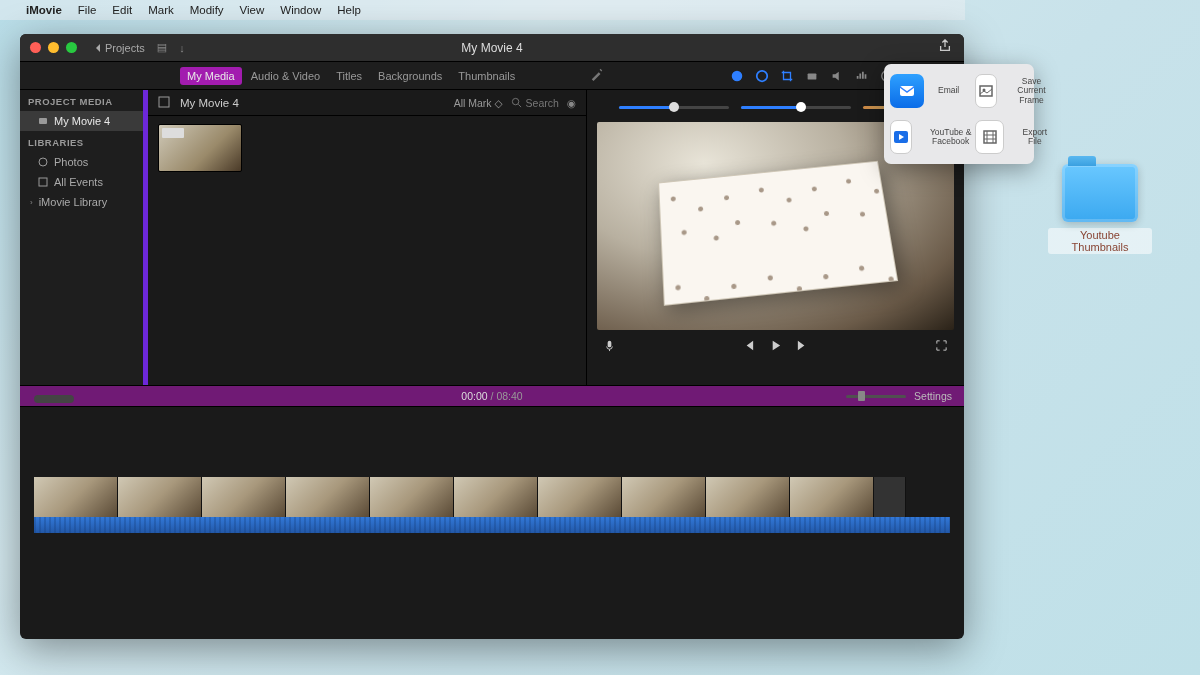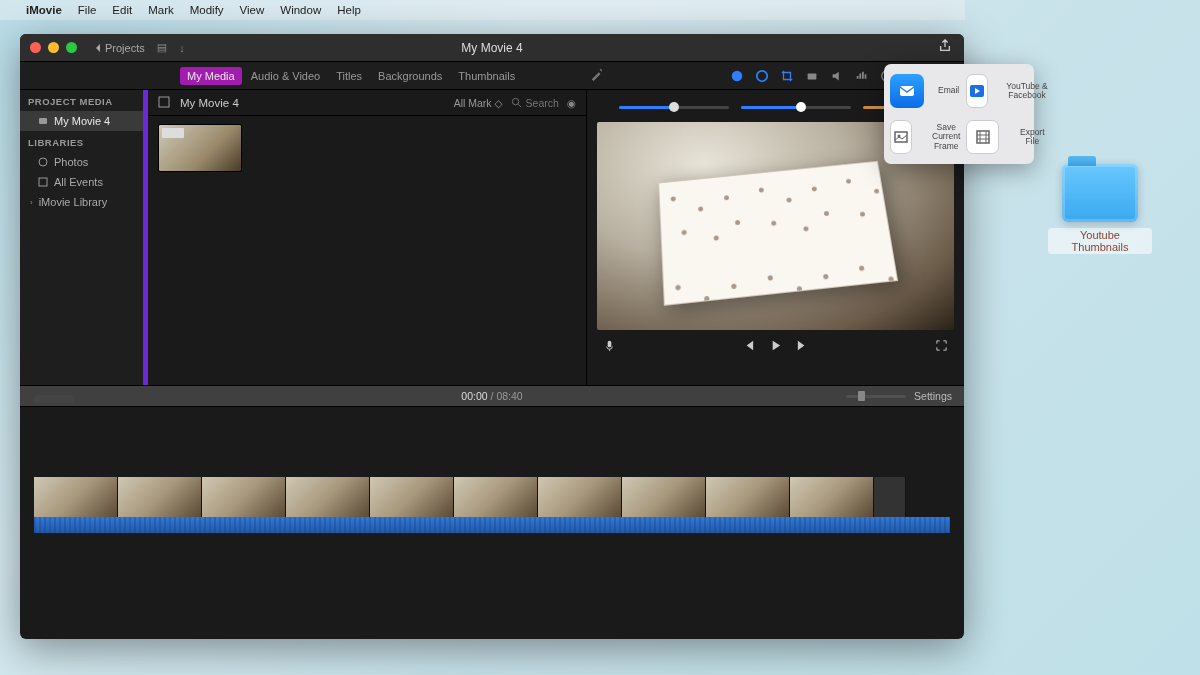--- a/index.html
+++ b/index.html
@@ -67,21 +67,21 @@
     .slider-track .fill { position: absolute; height: 100%; background: #2e7fff; border-radius: 2px; left: 0; }
     .slider-thumb { position: absolute; width: 10px; height: 10px; background: #ddd; border-radius: 50%; top: -3.5px; transform: translateX(-50%); }
     .preview { margin: 2px 10px; height: 208px; background: radial-gradient(ellipse at 30% 20%,#e8e4d8 0%,#b8b0a0 40%,#6a5a48 80%,#2a2218 100%); border-radius: 2px; position: relative; overflow: hidden; }
     .gift-box { position: absolute; left: 18%; top: 22%; width: 64%; height: 60%; background: #faf6f0; transform: perspective(400px) rotateX(12deg) rotateZ(-6deg); border: 1px solid #d0c8b8; box-shadow: 4px 6px 20px rgba(0,0,0,0.4); }
     .snowflakes { position: absolute; inset: 0; background-image: radial-gradient(circle at 15% 20%,#a89888 2px,transparent 3px),radial-gradient(circle at 45% 35%,#a89888 2px,transparent 3px),radial-gradient(circle at 75% 25%,#a89888 2px,transparent 3px),radial-gradient(circle at 25% 60%,#a89888 2px,transparent 3px),radial-gradient(circle at 60% 70%,#a89888 2px,transparent 3px),radial-gradient(circle at 85% 55%,#a89888 2px,transparent 3px); background-size: 90px 90px; }
     .play-controls { height: 30px; display: flex; align-items: center; justify-content: center; gap: 14px; }
     .pc-icon svg { width: 13px; height: 13px; fill: #ccc; }
     .pc-left { position: absolute; left: 16px; } .pc-right { position: absolute; right: 16px; }
     .play-controls { position: relative; }
 
-    .time-row { height: 22px; background: #404040; display: flex; align-items: center; font-size: 10.5px; color: #999; padding: 0 12px; border-top: 1px solid #000; border-bottom: 1px solid #000; }
+    .time-row { height: 22px; background: #701a75; display: flex; align-items: center; font-size: 10.5px; color: #999; padding: 0 12px; border-top: 1px solid #000; border-bottom: 1px solid #000; }
     .time-center { position: absolute; left: 50%; transform: translateX(-50%); }
     .time-center .cur { color: #ddd; }
     .tr-right { margin-left: auto; display: flex; align-items: center; gap: 8px; }
     .zoom-slider { width: 60px; height: 3px; background: #505050; border-radius: 2px; position: relative; }
     .zoom-slider .zthumb { position: absolute; width: 7px; height: 10px; background: #888; border-radius: 1px; top: -3.5px; left: 20%; }
 
     .timeline { flex: 1; background: #1a1a1a; position: relative; }
     .track { position: absolute; top: 70px; left: 14px; right: 14px; height: 56px; display: flex; }
     .tclip { flex: 0 0 84px; height: 40px; background: linear-gradient(135deg,#d0c8b4 0%,#a8987c 50%,#5a4a36 100%); border-right: 1px solid #111; position: relative; }
     .tclip.last { flex: 0 0 32px; background: #333; }
@@ -347,39 +347,39 @@
   <div class="share-item">
     <div class="share-icon mail">
         <svg viewBox="0 0 20 20">
           <rect x="3" y="5" width="14" height="10" rx="2" fill="#fff"></rect>
           <path d="M3 6l7 5 7-5" stroke="#2e7fff" fill="none" stroke-width="1.5"></path>
         </svg>
       </div>
     <div class="share-label">Email</div>
   </div>
   <div class="share-item">
-    <div class="share-icon yt">
-        <svg viewBox="0 0 20 20">
-          <rect x="3" y="4" width="14" height="12" rx="2" fill="#1a6ee8"></rect>
-          <path d="M8 7l5 3-5 3z" fill="#fff"></path>
-        </svg>
-      </div>
-    <div class="share-label">YouTube &amp; Facebook</div>
-  </div>
-  <div class="share-item">
     <div class="share-icon frame">
         <svg viewBox="0 0 20 20">
           <rect x="4" y="5" width="12" height="10" fill="none" stroke="#666" stroke-width="1.5"></rect>
           <circle cx="8" cy="9" r="1.5" fill="#666"></circle>
           <path d="M4 13l4-3 3 2 5-4" stroke="#666" fill="none"></path>
         </svg>
       </div>
     <div class="share-label">Save Current Frame</div>
   </div>
   <div class="share-item">
+    <div class="share-icon yt">
+        <svg viewBox="0 0 20 20">
+          <rect x="3" y="4" width="14" height="12" rx="2" fill="#1a6ee8"></rect>
+          <path d="M8 7l5 3-5 3z" fill="#fff"></path>
+        </svg>
+      </div>
+    <div class="share-label">YouTube &amp; Facebook</div>
+  </div>
+  <div class="share-item">
     <div class="share-icon file">
         <svg viewBox="0 0 20 20">
           <rect x="4" y="4" width="12" height="12" fill="none" stroke="#666" stroke-width="1.5"></rect>
           <path d="M7 4v12M13 4v12M4 8h12M4 12h12" stroke="#666" stroke-width="1"></path>
         </svg>
       </div>
     <div class="share-label">Export File</div>
   </div>
 </div>
 

